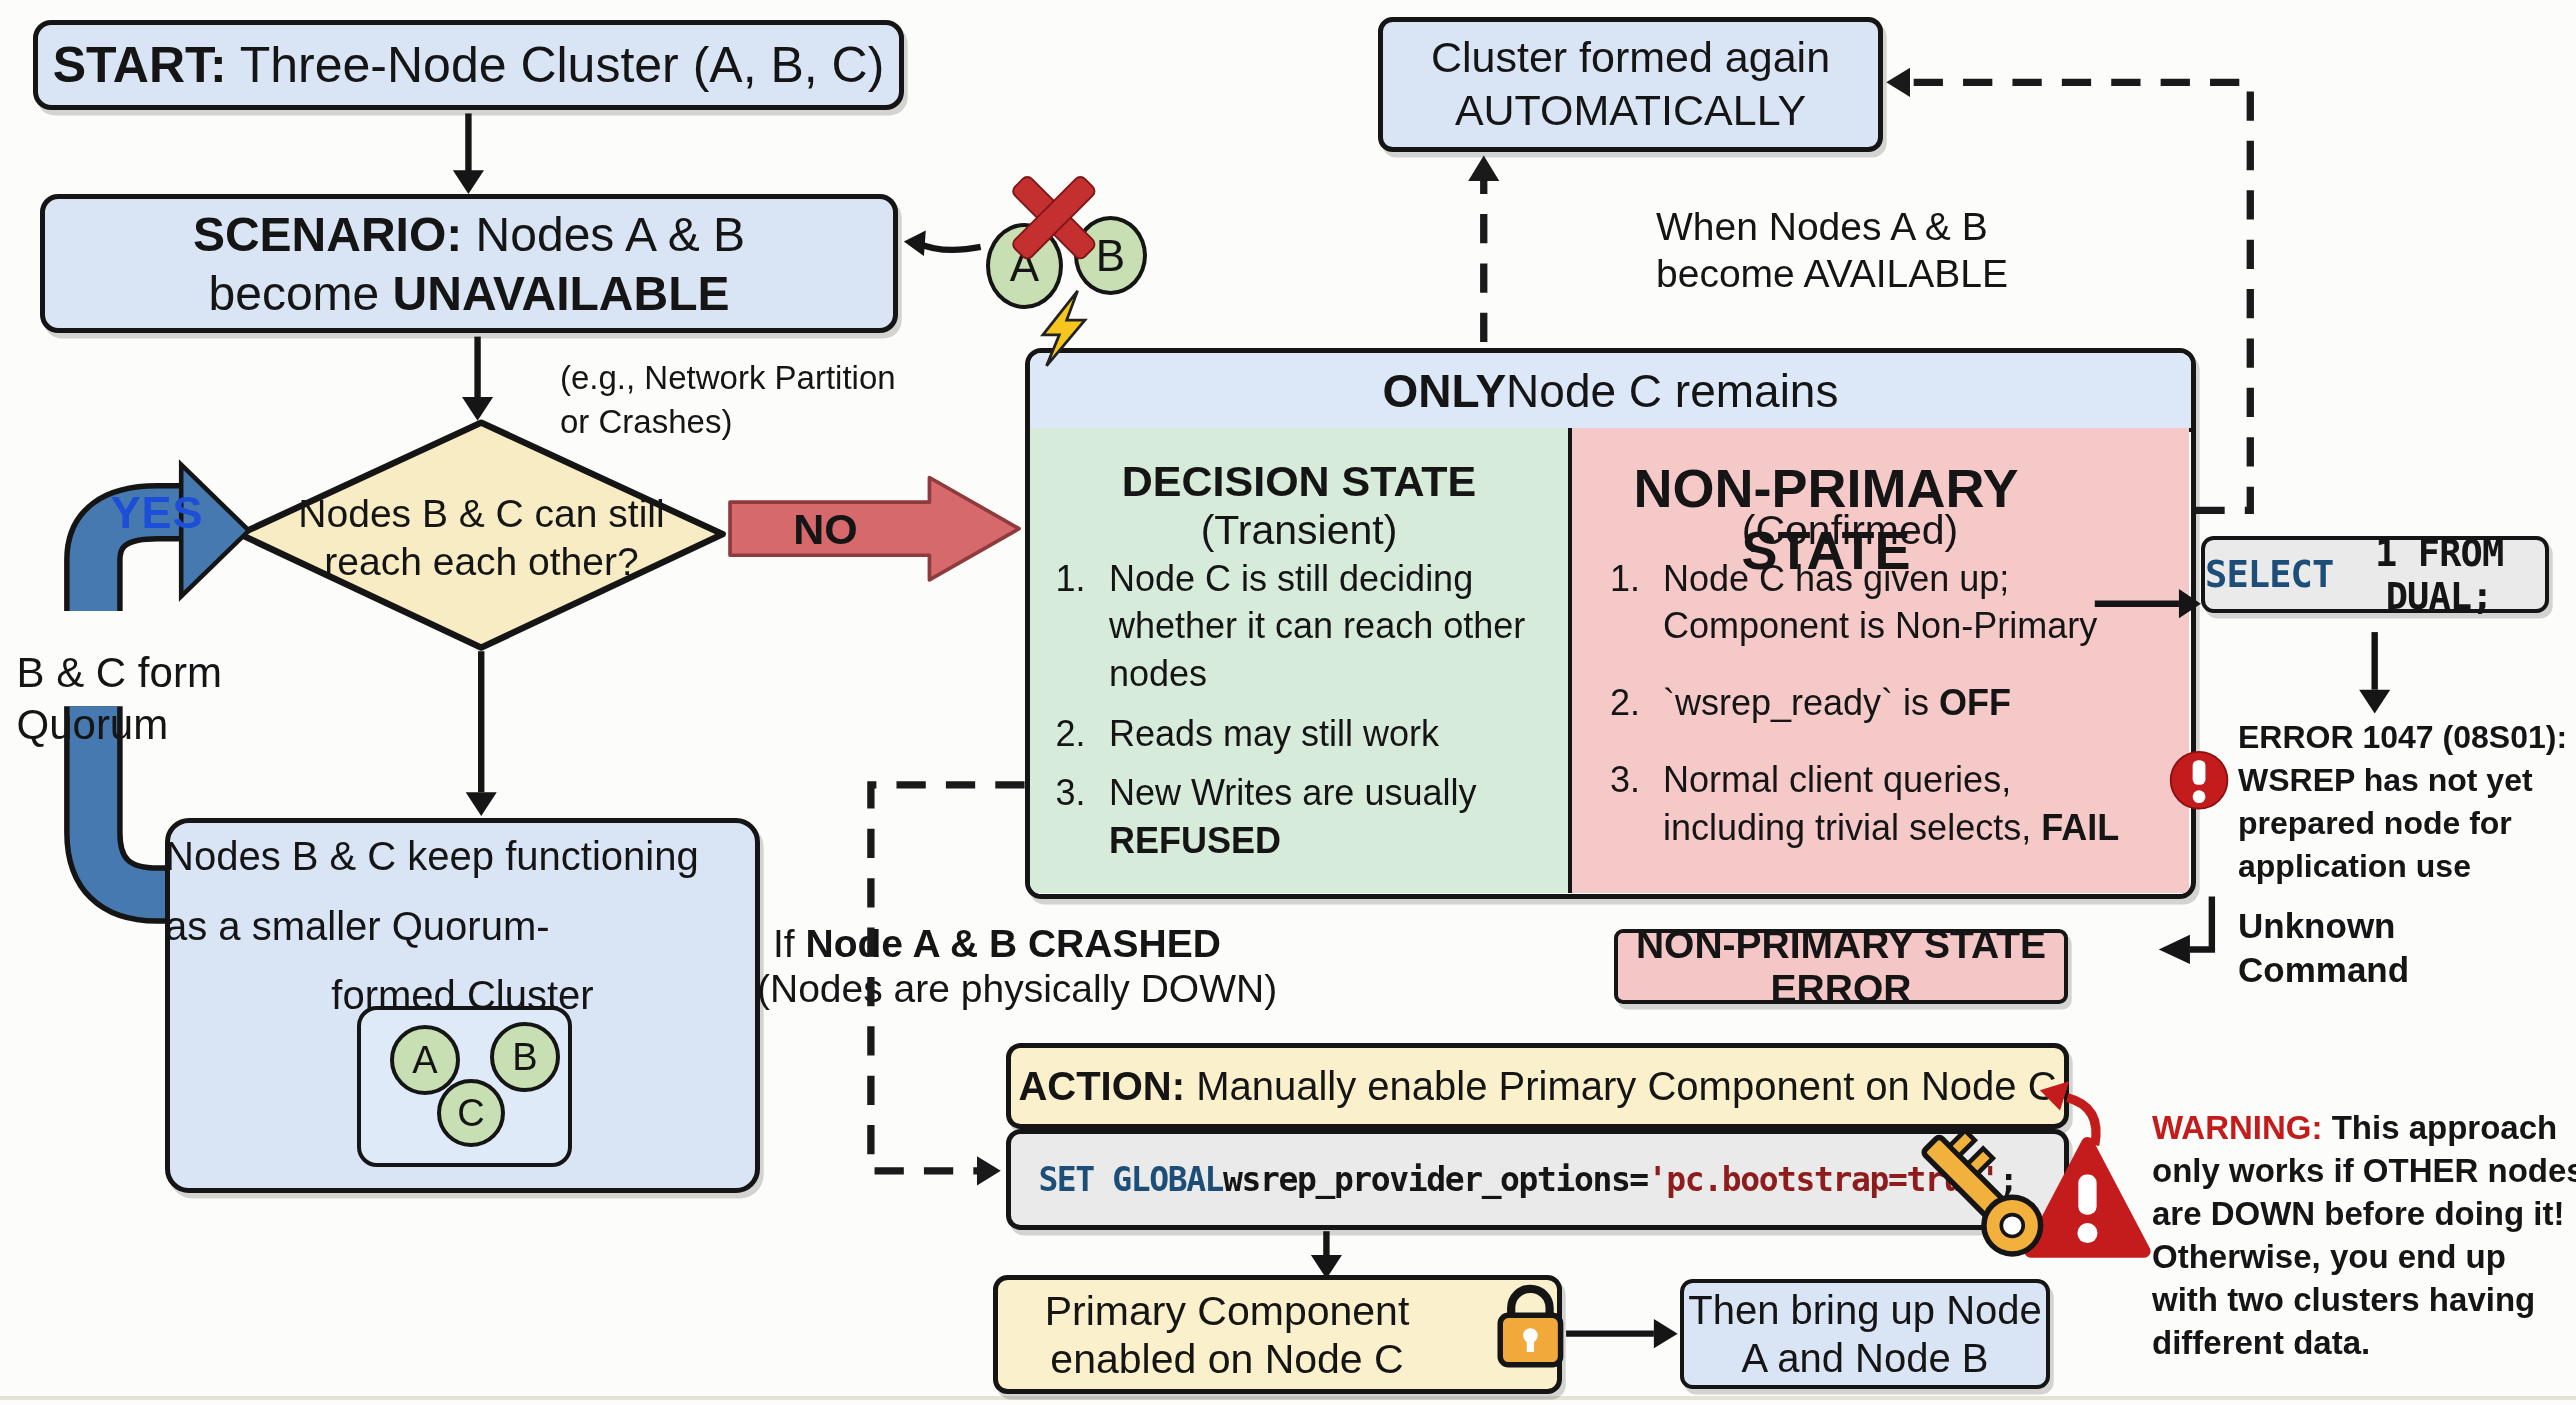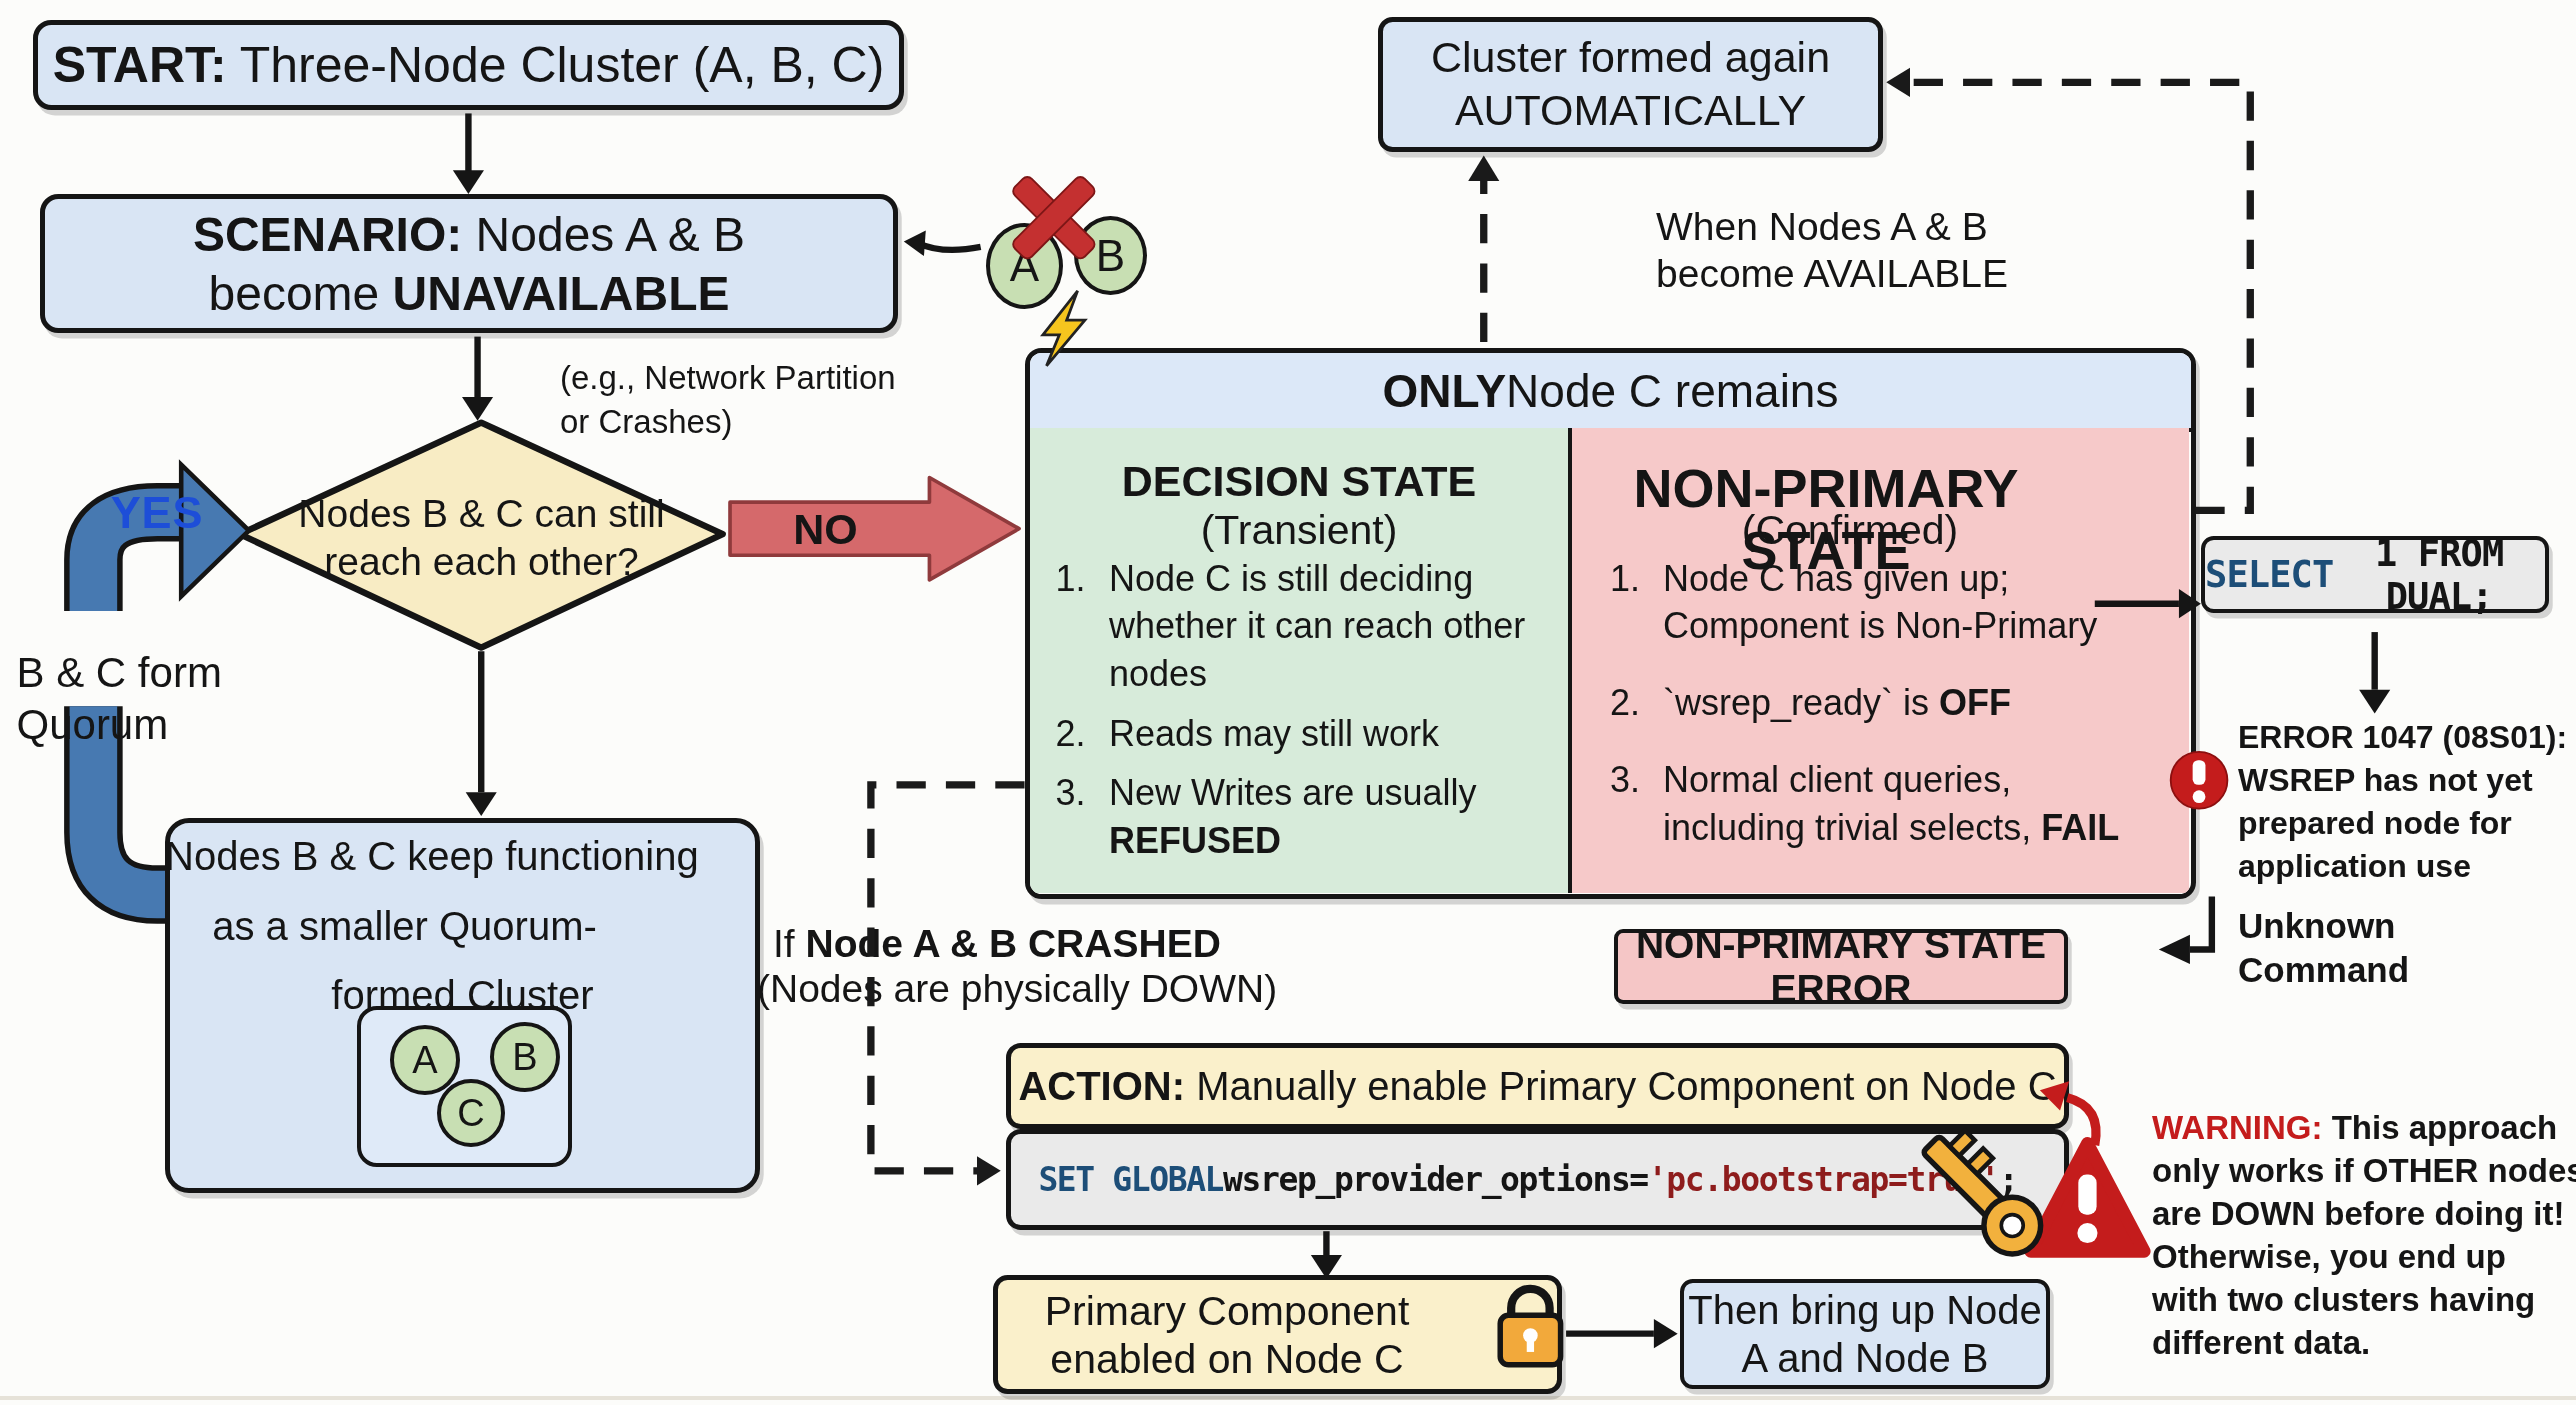--- a/index.html
+++ b/index.html
@@ -66,21 +66,21 @@
   <div class="line" style="left:271px;top:540px;width:421px;text-align:center;font-size:39px;">reach each other?</div>
 
   <div class="line b" style="left:102px;top:487px;width:110px;text-align:center;font-size:45px;color:#1d4ed8;letter-spacing:0.9px;">YES</div>
   <div class="line b" style="left:778px;top:505px;width:95px;text-align:center;font-size:43px;">NO</div>
 
   <div class="line" style="left:16.5px;top:649px;font-size:42px;">B &amp; C form</div>
   <div class="line" style="left:16.5px;top:701px;font-size:42px;">Quorum</div>
 
   <div class="box bluebox" style="left:165px;top:818px;width:595px;height:375px;border-radius:24px;justify-content:flex-start;"></div>
   <div class="line" style="left:165px;top:834px;width:595px;font-size:40px;">Nodes B &amp; C keep functioning</div>
-  <div class="line" style="left:165px;top:904px;width:479px;text-align:center;font-size:40px;">as a smaller Quorum-</div>
+  <div class="line" style="left:165px;top:904px;width:479px;text-align:left;font-size:40px;">as a smaller Quorum-</div>
   <div class="line" style="left:165px;top:973px;width:595px;text-align:center;font-size:40px;">formed Cluster</div>
   <div style="position:absolute;left:357px;top:1006px;width:215px;height:161px;border:4.6px solid #151515;border-radius:20px;background:#dfeaf8;z-index:2;box-sizing:border-box;"></div>
   <div class="node" style="left:390px;top:1025px;width:70px;height:70px;font-size:38px;z-index:3;">
       <span>A</span>
     </div>
   <div class="node" style="left:490px;top:1022px;width:70px;height:70px;font-size:38px;z-index:3;">
       <span>B</span>
     </div>
   <div class="node" style="left:437px;top:1079px;width:68px;height:68px;font-size:38px;z-index:3;">
       <span>C</span>

